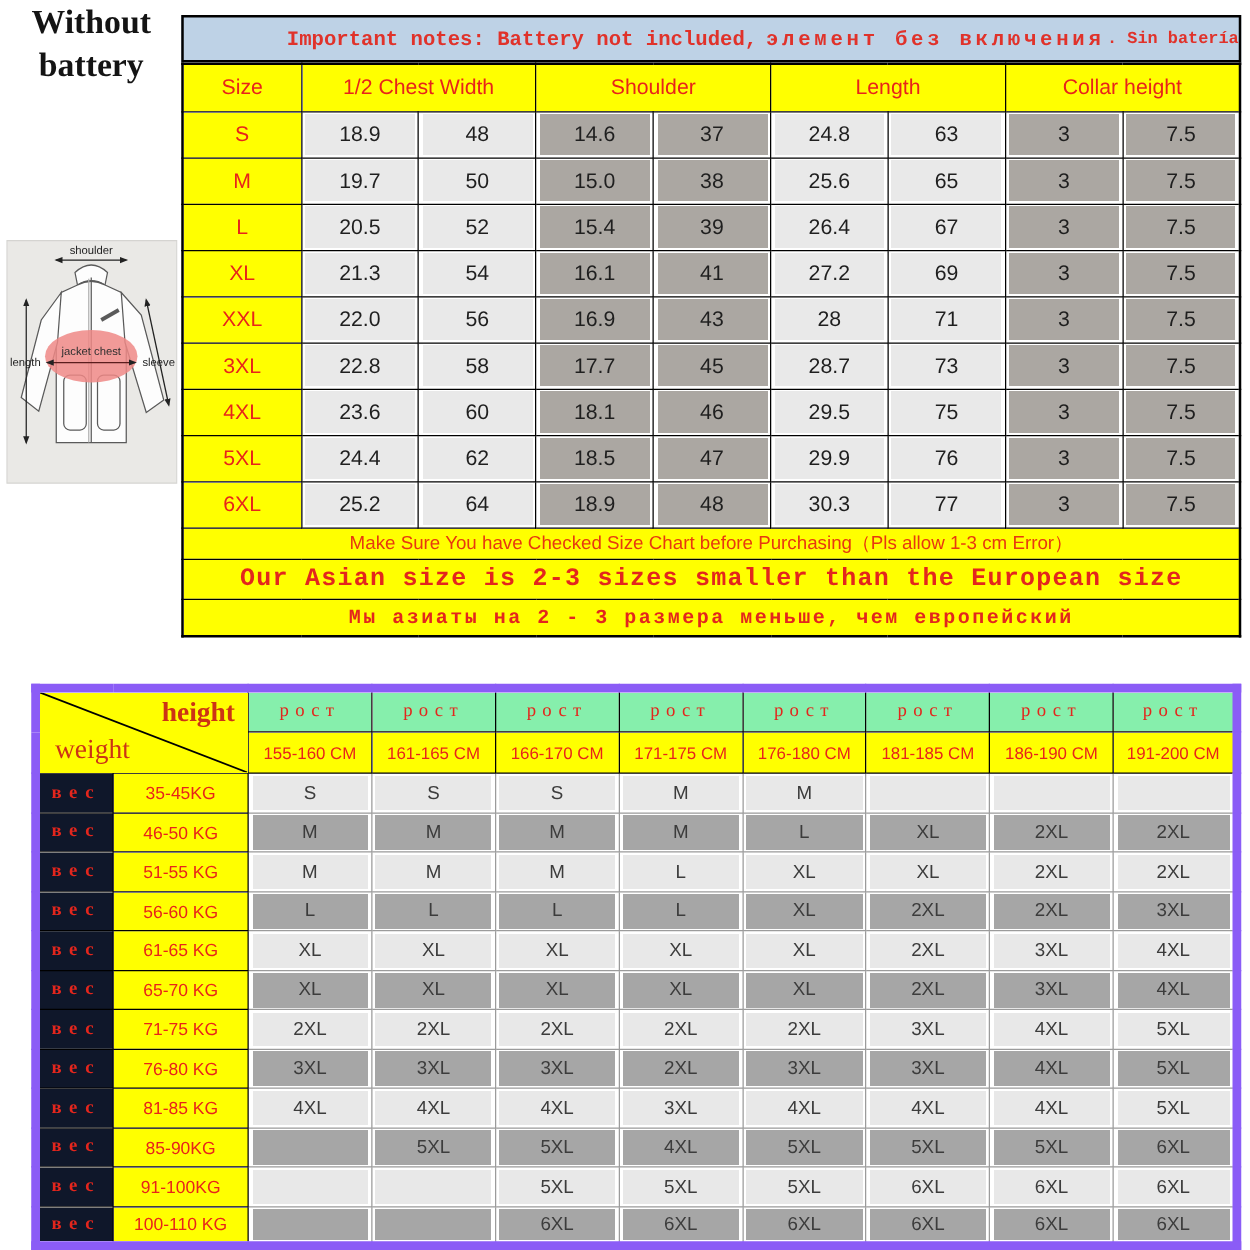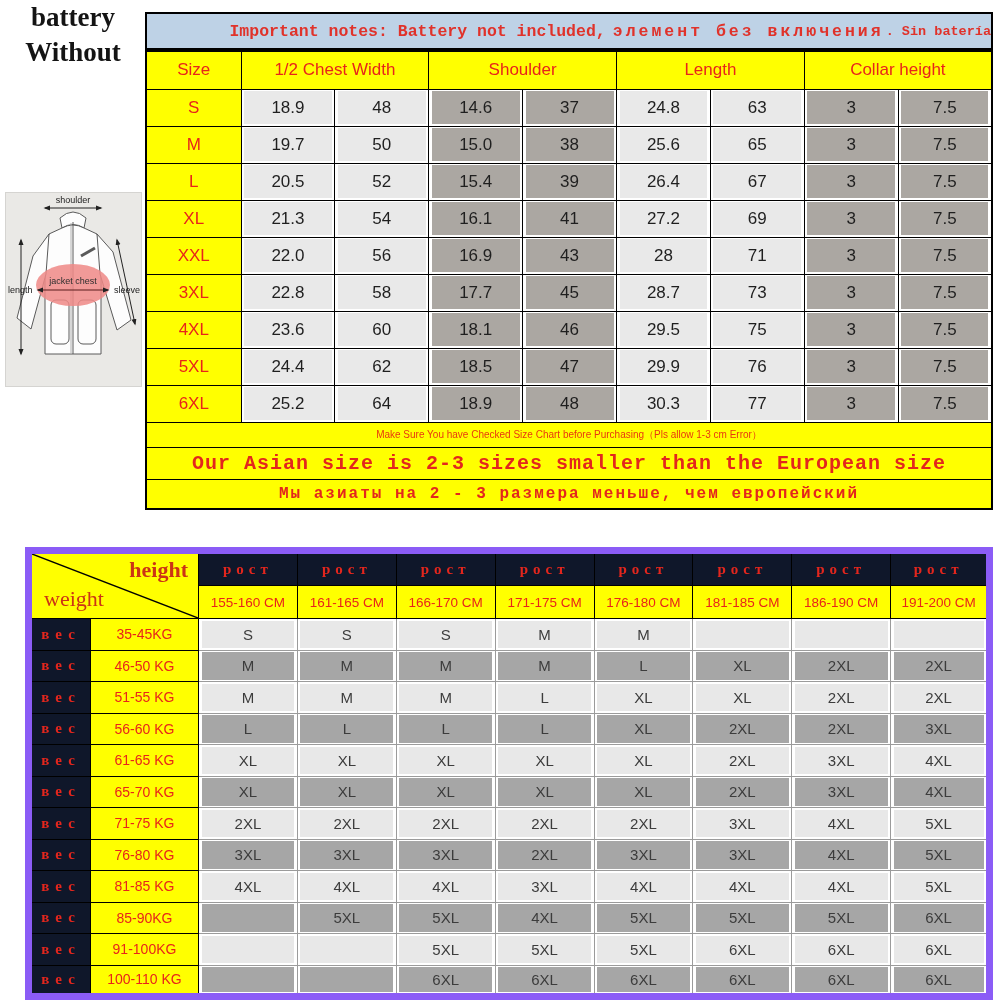--- a/index.html
+++ b/index.html
@@ -25,49 +25,49 @@
   .st td{border:1px solid #000;text-align:center;vertical-align:middle;overflow:hidden;}
   .ylw{background:#ffff00;}
   .st .hdr{color:#e8241a;font-size:17px;}
   .st .rlbl{color:#e8241a;font-size:17px;}
   .st .fill{padding:2px 3px;background-clip:content-box;font-size:17px;color:#1f1f1f;}
   .st .lt{background-color:#e9e9e9;}
   .st .dk{background-color:#aba7a2;}
   .st tr.h1{height:38px;} .st tr.h2{height:35px;}
   .st tbody[data-rows] tr{height:37px;}
   .st .note td{background:#ffff00;}
-  .st tr.n1{height:25px;} .st tr.n1 td{font-size:10px;color:#e8380f;}
+  .st tr.n1{height:25px;} .st tr.n1 td{font-size:15px;color:#e8380f;}
   .st tr.n2{height:32px;} .st tr.n2 td{font-family:"Liberation Mono",monospace;font-weight:bold;font-size:20px;color:#e3261d;letter-spacing:1px;}
   .st tr.n3{height:30px;} .st tr.n3 td{font-family:"Liberation Mono",monospace;font-weight:bold;font-size:16px;color:#e3261d;letter-spacing:2px;}
 
   
   .mx{position:absolute;left:25px;top:547px;width:968px;border:7px solid #8b5cf6;background:#fff;}
   .mx td{border:1px solid #000;text-align:center;vertical-align:middle;overflow:hidden;}
   .mx tr.mh1{height:35px;} .mx tr.mh2{height:33px;}
   .mx tbody[data-rows] tr{height:31.5px;}
   .mx .corner{position:relative;background:#ffff00;}
   .mx .corner .diag{position:absolute;left:0;top:0;width:100%;height:100%;}
   .mx .corner .h-lbl{position:absolute;top:3px;right:10px;font-family:"Liberation Serif",serif;font-weight:bold;font-size:22px;color:#cc3415;}
   .mx .corner .w-lbl{position:absolute;bottom:6px;left:12px;font-family:"Liberation Serif",serif;font-weight:normal;font-size:22px;color:#cc3415;}
-  .mx .rost{background:#0f172a;color:#e3261d;font-family:"Liberation Serif",serif;font-weight:bold;font-size:15px;letter-spacing:5px;}
+  .mx .rost{background:#86efac;color:#e3261d;font-family:"Liberation Serif",serif;font-weight:normal;font-size:15px;letter-spacing:5px;}
   .mx .range{background:#ffff00;color:#e8241a;font-size:13.5px;}
   .mx .ves{background:#0f172a;color:#e3261d;font-family:"Liberation Serif",serif;font-weight:bold;font-size:15px;letter-spacing:6px;}
   .mx .wrange{background:#ffff00;color:#e8241a;font-size:14px;}
   .mx .val{border:1px solid #9b9b9b;padding:2px 3px;background-clip:content-box;font-size:15px;color:#3c3c3c;}
   .mx .val.lt{background-color:#e8e8e8;}
   .mx .val.dk{background-color:#a6a6a6;}
 </style>
 </head>
 <body>
 
 <div class="canvas">
 
   <div class="wb">
+    <div>Without</div>
     <div>battery</div>
-    <div>Without</div>
   </div>
 
   <svg class="jacket" width="137" height="198" viewBox="0 0 137 198">
     <defs>
       <marker id="ah" markerWidth="8" markerHeight="8" refX="5" refY="3" orient="auto-start-reverse">
         <path d="M0,0.5 L6.5,3 L0,5.5 Z" fill="#222"></path>
       </marker>
     </defs>
     <rect x="0.5" y="0.5" width="136" height="194" fill="#eae9e6" stroke="#d5d4d1"></rect>
 

